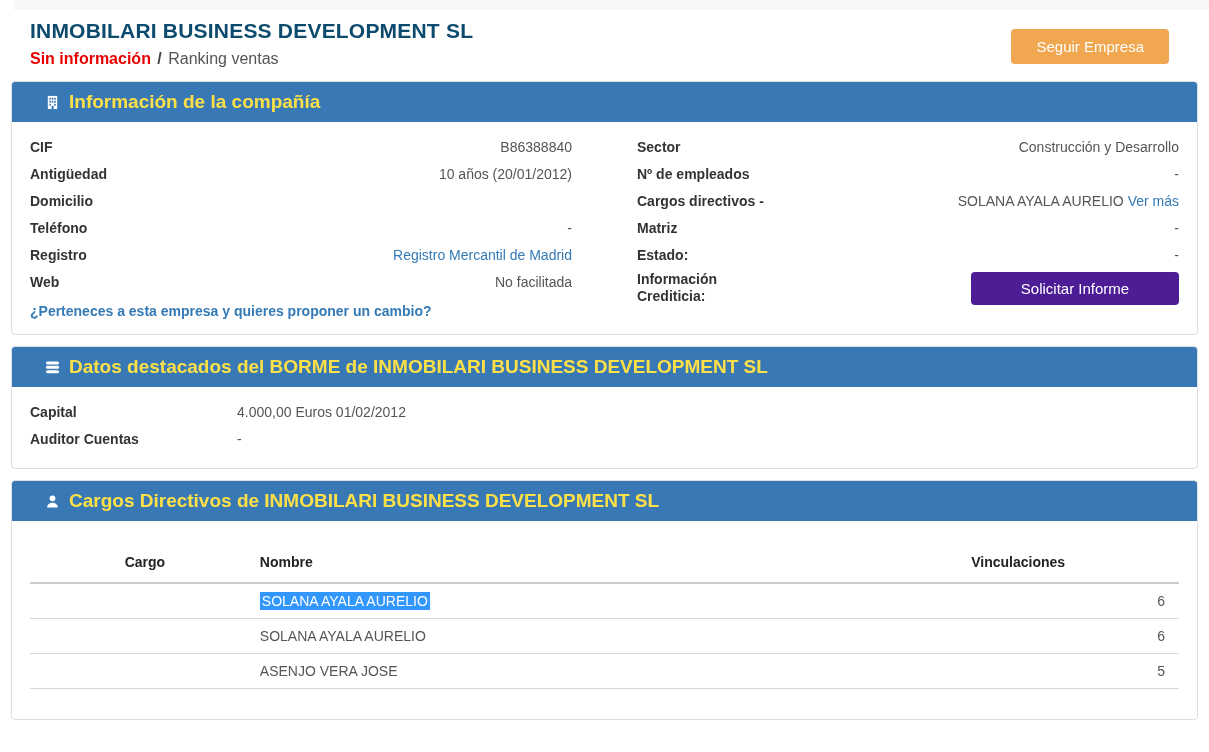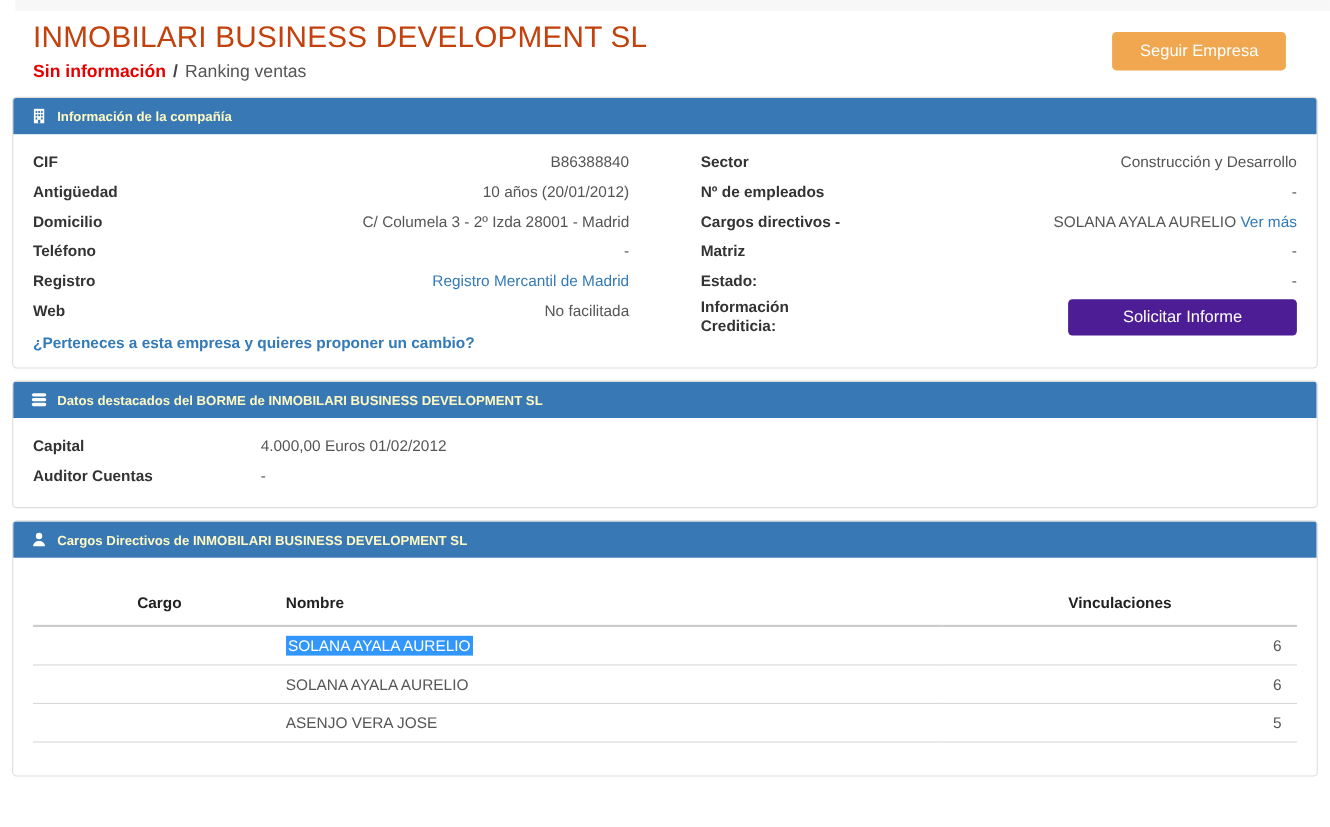--- a/index.html
+++ b/index.html
@@ -9,40 +9,40 @@
     background: #ffffff;
     font-family: "Liberation Sans", sans-serif;
     color: #555;
   }
   .top-strip { height: 10px; background: #f7f7f7; margin-left: 14px; }
 
   
   .page-header { position: relative; padding: 9px 30px 13px 30px; }
   .page-title {
     margin: 0 0 7px 0;
-    font-size: 27px; font-weight: 400; color: #c2410c; letter-spacing: .2px;
+    font-size: 21px; font-weight: 700; color: #0c4a6e; letter-spacing: .2px;
   }
   .breadcrumb { font-size: 16px; color: #555; }
   .breadcrumb .status { color: #e80000; font-weight: 700; }
   .breadcrumb .sep { color: #444; font-weight: 700; padding: 0 2px; }
   .follow-btn {
     position: absolute; top: 19px; right: 40px;
     background: #f0a74f; color: #fff; border: none; border-radius: 4px;
     font-family: inherit; font-size: 15px; padding: 9px 25px; cursor: pointer;
   }
 
   
   .panel {
     margin: 0 11px 11px 11px;
     border: 1px solid #ddd; border-radius: 4px;
     background: #fff; overflow: hidden;
   }
   .panel-header {
-    background: #3878b5; color: #fef9c3;
-    padding: 9px 16px; font-size: 12px; font-weight: 700;
+    background: #3878b5; color: #fde047;
+    padding: 9px 33px; font-size: 19px; font-weight: 700;
     display: flex; align-items: center; gap: 9px;
   }
   .panel-header svg { flex: 0 0 auto; display: block; }
   .panel-body { padding: 12px 18px 15px 18px; font-size: 14px; }
 
   a.link { color: #337ab7; text-decoration: none; cursor: pointer; }
 
   
   .info-grid { display: grid; grid-template-columns: 1fr 1fr; column-gap: 65px; }
   .info-row { display: flex; justify-content: space-between; align-items: baseline; padding: 4px 0; line-height: 19px; }
@@ -118,21 +118,20 @@
         <div class="info-row">
           <span class="info-label">CIF</span>
           <span class="info-value">B86388840</span>
         </div>
         <div class="info-row">
           <span class="info-label">Antigüedad</span>
           <span class="info-value">10 años (20/01/2012)</span>
         </div>
         <div class="info-row">
           <span class="info-label">Domicilio</span>
-          <span class="info-value">C/ Columela 3 - 2º Izda  28001  - Madrid</span>
         </div>
         <div class="info-row">
           <span class="info-label">Teléfono</span>
           <span class="info-value">-</span>
         </div>
         <div class="info-row">
           <span class="info-label">Registro</span>
           <a class="info-value link">Registro Mercantil de Madrid</a>
         </div>
         <div class="info-row">

